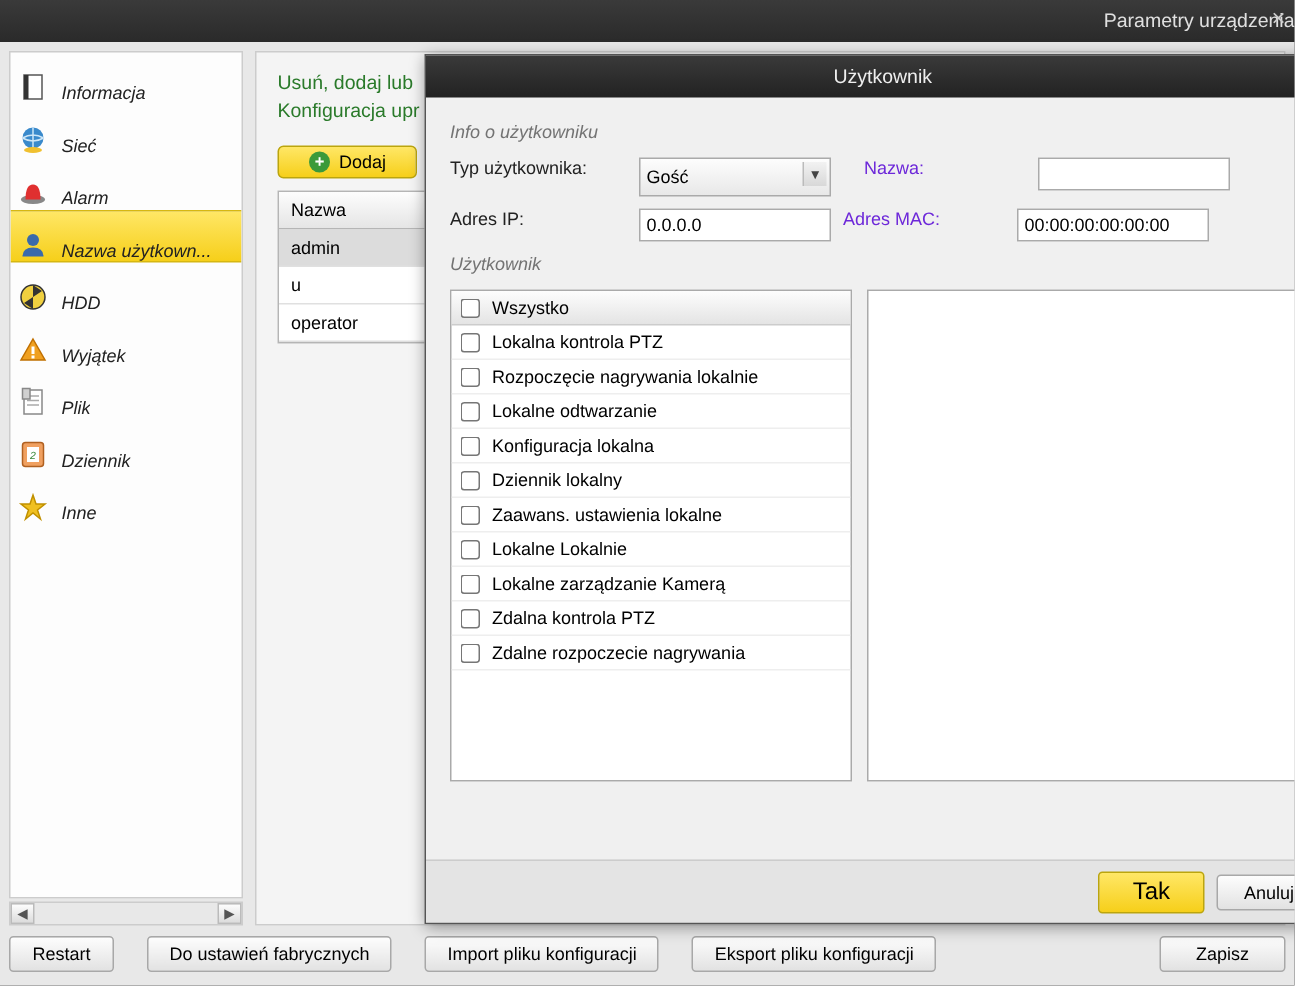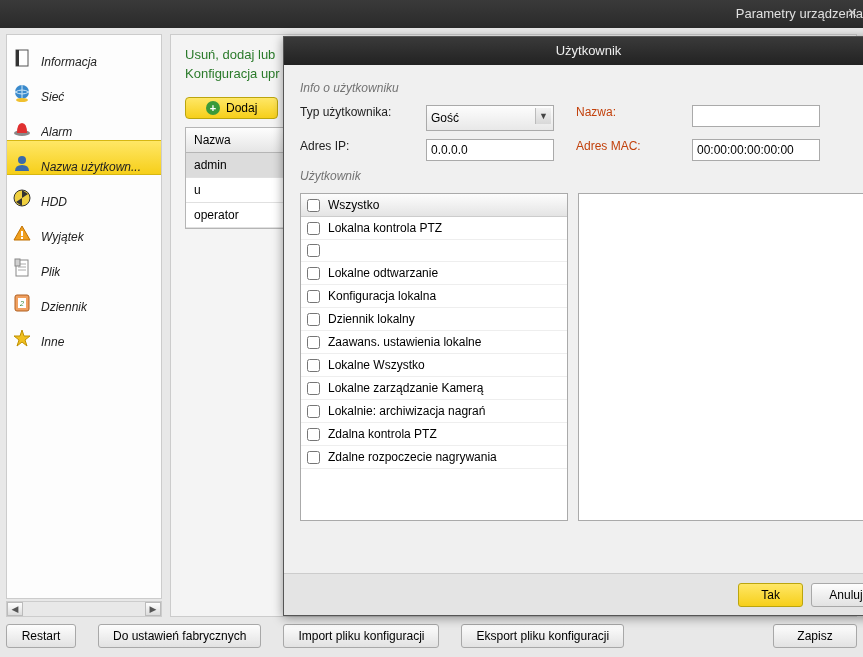--- a/index.html
+++ b/index.html
@@ -220,21 +220,21 @@
       margin-bottom: 8px;
       gap: 8px;
     }
     .form-label {
       width: 118px;
       color: #222;
       font-size: 12px;
     }
     .form-label2 {
       width: 108px;
-      color: #c2410c;
+      color: #6d28d9;
       font-size: 12px;
     }
     .form-input {
       width: 128px;
       height: 22px;
       border: 1px solid #aaa;
       background: #fff;
       padding: 0 4px;
       font-size: 12px;
     }
@@ -308,21 +308,21 @@
       justify-content: flex-end;
       padding: 0 12px;
       gap: 8px;
     }
     .btn-yellow {
       background: linear-gradient(to bottom, #ffe766, #f6cf1a);
       border: 1px solid #bba50e;
       border-radius: 3px;
       padding: 4px 22px;
       cursor: pointer;
-      font-size: 12px;
+      font-size: 16px;
     }
   </style>
 </head>
 <body>
 
 <div class="title-bar">
   <span>Parametry urządzenia</span>
   <span class="close-x">×</span>
 </div>
 
@@ -458,66 +458,63 @@
         <span class="chev">▼</span>
       </div>
       <div class="form-label2" style="margin-left:14px">Nazwa:</div>
       <input class="form-input" value="" style="">
     </div>
 
 
     <div class="form-row">
       <div class="form-label">Adres IP:</div>
       <input class="form-input" value="0.0.0.0" style="">
-      <div class="form-label2" style="margin-left:14px">Adres MAC:</div>
+      <div class="form-label2" style="">Adres MAC:</div>
       <input class="form-input" value="00:00:00:00:00:00" style="">
     </div>
 
     <div class="section-label">Użytkownik</div>
 
     <div class="perm-area">
       <div class="perm-list">
         <div class="perm-item header">
             <input type="checkbox" style="">
             <span>Wszystko</span>
           </div>
         <div class="perm-item">
             <input type="checkbox" style="">
             <span>Lokalna kontrola PTZ</span>
           </div>
         <div class="perm-item">
             <input type="checkbox" style="">
+            <span>Rozpoczęcie nagrywania lokalnie</span>
           </div>
         <div class="perm-item">
             <input type="checkbox" style="">
             <span>Lokalne odtwarzanie</span>
           </div>
         <div class="perm-item">
             <input type="checkbox" style="">
             <span>Konfiguracja lokalna</span>
           </div>
         <div class="perm-item">
             <input type="checkbox" style="">
             <span>Dziennik lokalny</span>
           </div>
         <div class="perm-item">
             <input type="checkbox" style="">
             <span>Zaawans. ustawienia lokalne</span>
           </div>
         <div class="perm-item">
             <input type="checkbox" style="">
-            <span>Lokalne Wszystko</span>
+            <span>Lokalne Lokalnie</span>
           </div>
         <div class="perm-item">
             <input type="checkbox" style="">
             <span>Lokalne zarządzanie Kamerą</span>
-          </div>
-        <div class="perm-item">
-            <input type="checkbox" style="">
-            <span>Lokalnie: archiwizacja nagrań</span>
           </div>
         <div class="perm-item">
             <input type="checkbox" style="">
             <span>Zdalna kontrola PTZ</span>
           </div>
         <div class="perm-item">
             <input type="checkbox" style="">
             <span>Zdalne rozpoczecie nagrywania</span>
           </div>
       </div>

